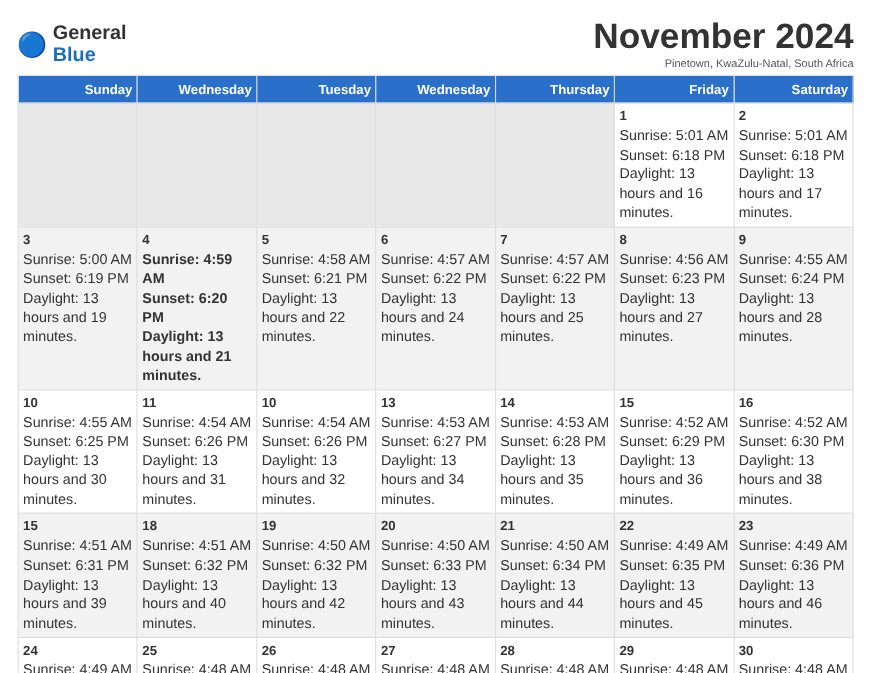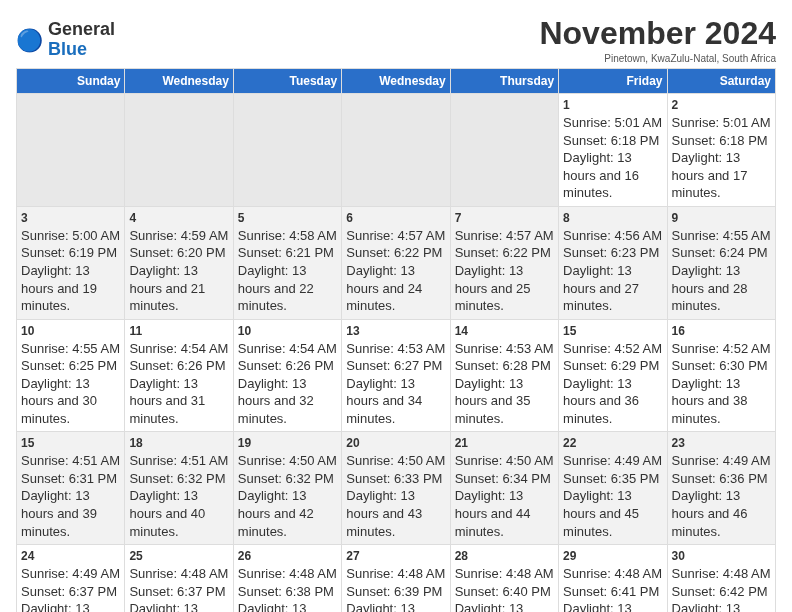--- a/index.html
+++ b/index.html
@@ -151,21 +151,21 @@
         </tr>
         <tr>
           <td>
             <span class="day-num">3</span>
             <div class="cell-content" style="white-space: pre-line;">Sunrise: 5:00 AM
 Sunset: 6:19 PM
 Daylight: 13 hours and 19 minutes.</div>
           </td>
           <td>
             <span class="day-num">4</span>
-            <div class="cell-content" style="white-space: pre-line;">Sunrise: 4:59 AM
+            <div class="cell-content" style="white-space: pre-line; font-weight: bold;">Sunrise: 4:59 AM
 Sunset: 6:20 PM
 Daylight: 13 hours and 21 minutes.</div>
           </td>
           <td>
             <span class="day-num">5</span>
             <div class="cell-content" style="white-space: pre-line;">Sunrise: 4:58 AM
 Sunset: 6:21 PM
 Daylight: 13 hours and 22 minutes.</div>
           </td>
           <td>

